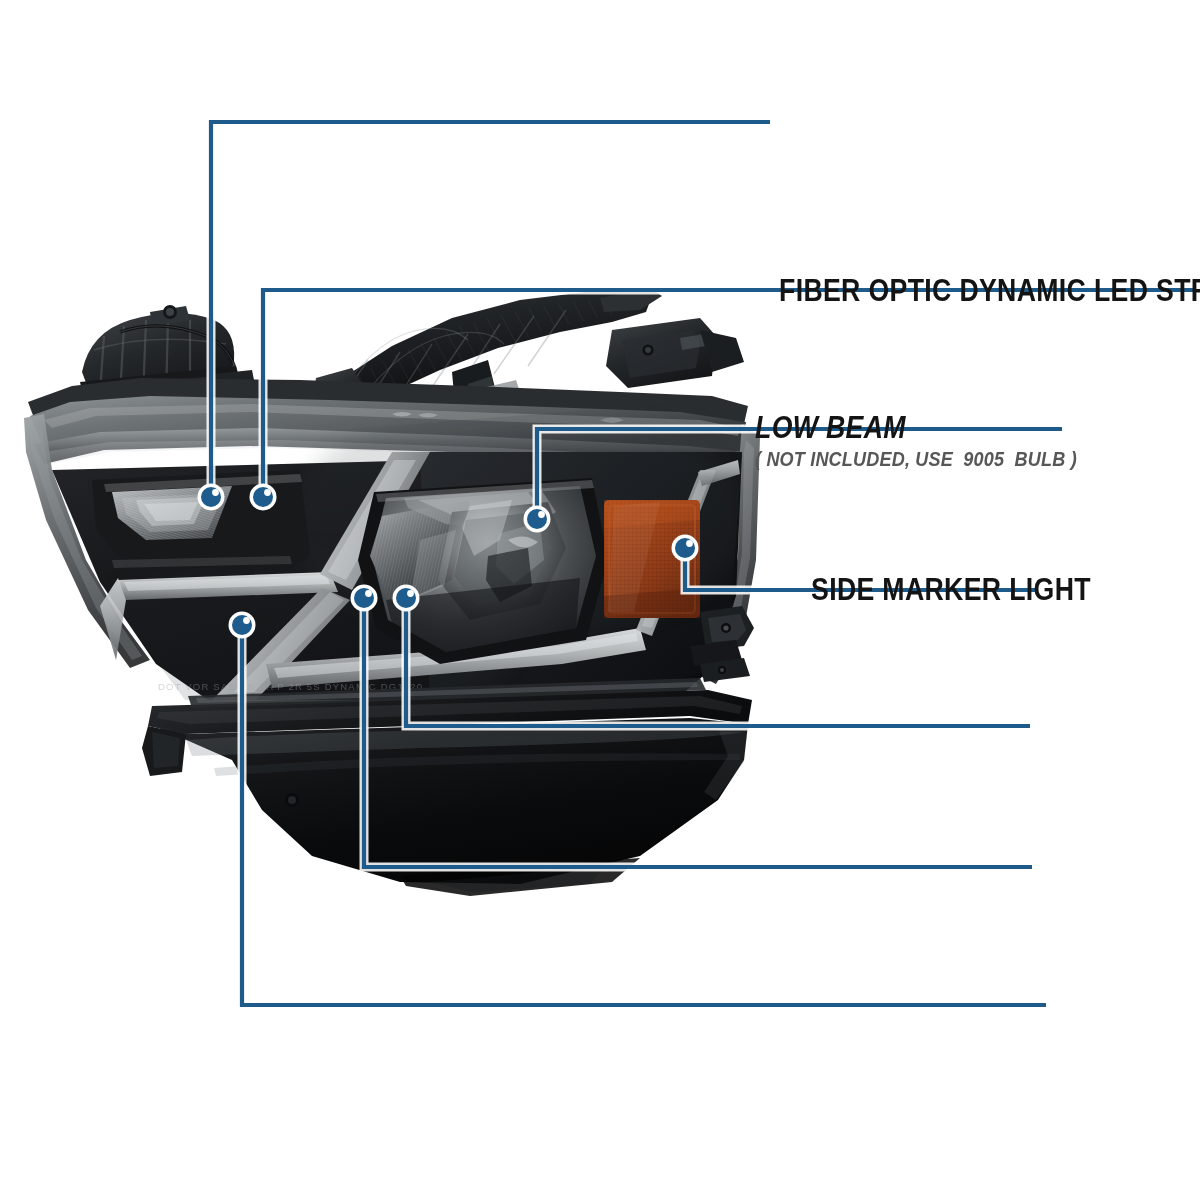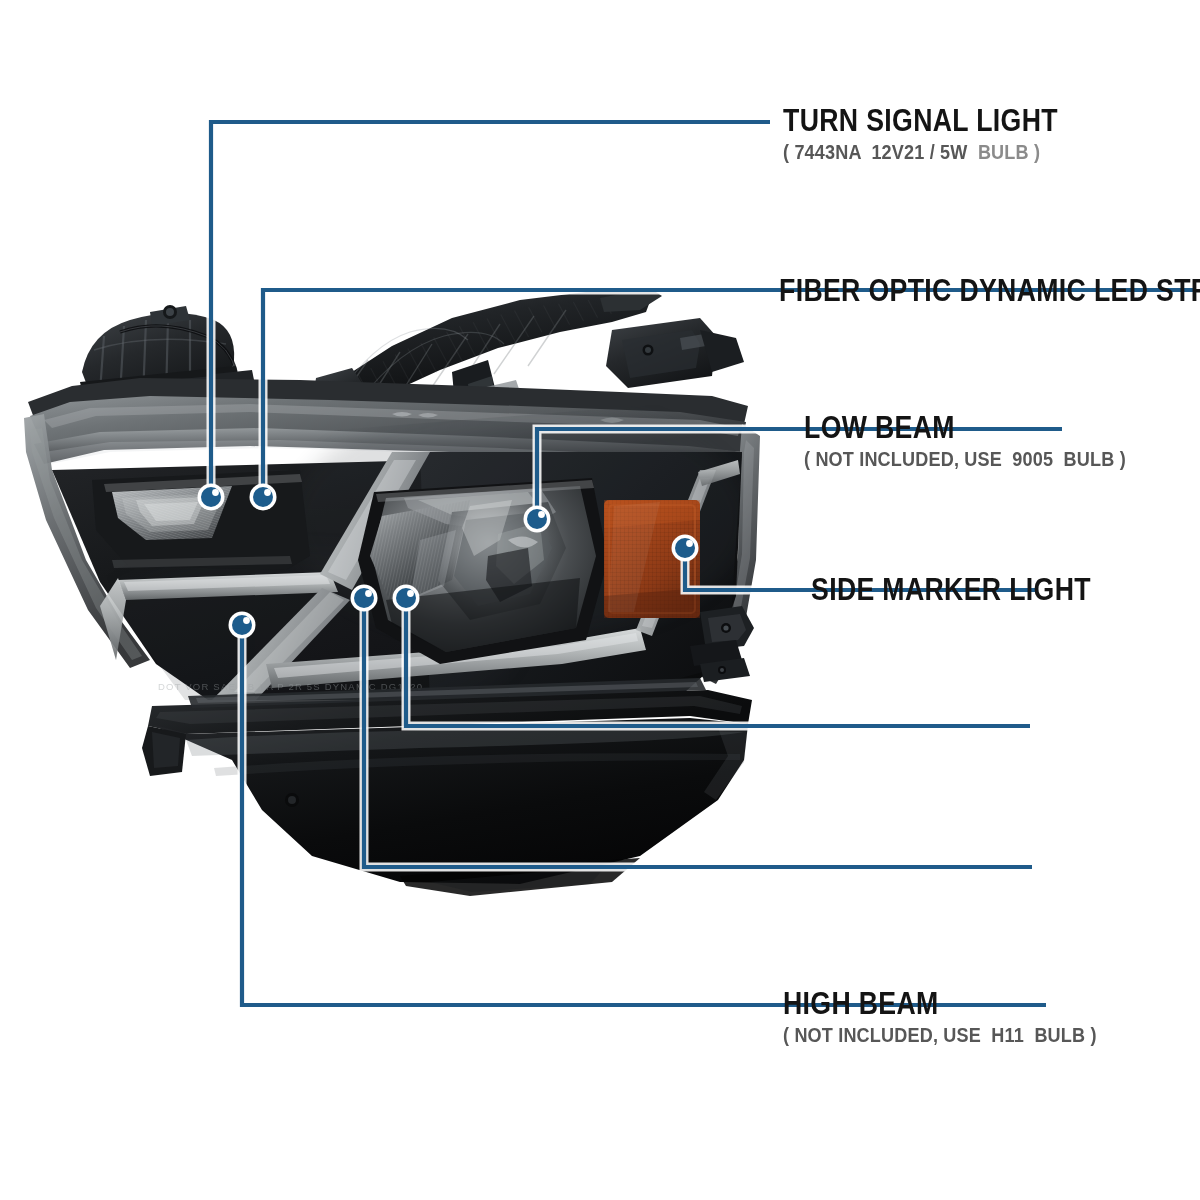--- a/index.html
+++ b/index.html
@@ -445,50 +445,34 @@
         <circle cx="368.5" cy="593.5" r="3.4" fill="#ffffff"></circle>
       </g>
       <g>
         <circle cx="242" cy="625" r="13.5" fill="#ffffff"></circle>
         <circle cx="242" cy="625" r="10" fill="#1d5c8c"></circle>
         <circle cx="246.5" cy="620.5" r="3.4" fill="#ffffff"></circle>
       </g>
     </g>
   </svg>
 
-  <div class="callout-label" style="left:783px; top:105px;">
-    <div class="callout-title">TURN SIGNAL LIGHT</div>
-    <div class="callout-sub">
-      <span>( 7443NA</span>
-      <span>&nbsp;</span><span>12V21 / 5W</span>
-      <span>&nbsp;</span><span class="dim">BULB )</span>
-    </div>
-  </div>
 
   <div class="callout-label" style="left:779px; top:275px;">
     <div class="callout-title">FIBER OPTIC DYNAMIC LED STRIP</div>
   </div>
 
-  <div class="callout-label" style="left:804px; top:412px;">
+  <div class="callout-label" style="left:755px; top:412px;font-style:italic;">
     <div class="callout-title">LOW BEAM</div>
     <div class="callout-sub">
       <span>( NOT INCLUDED, USE</span>
       <span>&nbsp;</span><span>9005</span>
       <span>&nbsp;</span><span>BULB )</span>
     </div>
   </div>
 
   <div class="callout-label" style="left:783px; top:574px;margin-left:28px;">
     <div class="callout-title">SIDE MARKER LIGHT</div>
   </div>
 
 
 
-  <div class="callout-label" style="left:783px; top:988px;">
-    <div class="callout-title">HIGH BEAM</div>
-    <div class="callout-sub">
-      <span>( NOT INCLUDED, USE</span>
-      <span>&nbsp;</span><span>H11</span>
-      <span>&nbsp;</span><span>BULB )</span>
-    </div>
-  </div>
 
 </div>
 
 </body></html>

